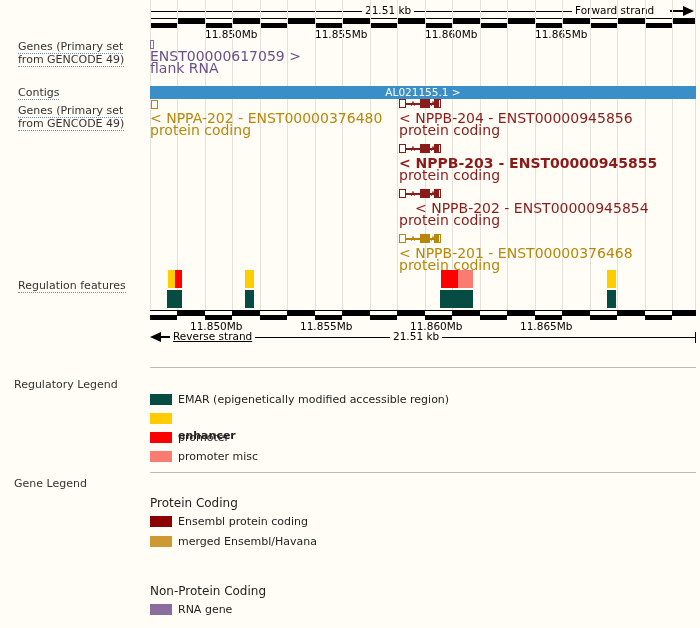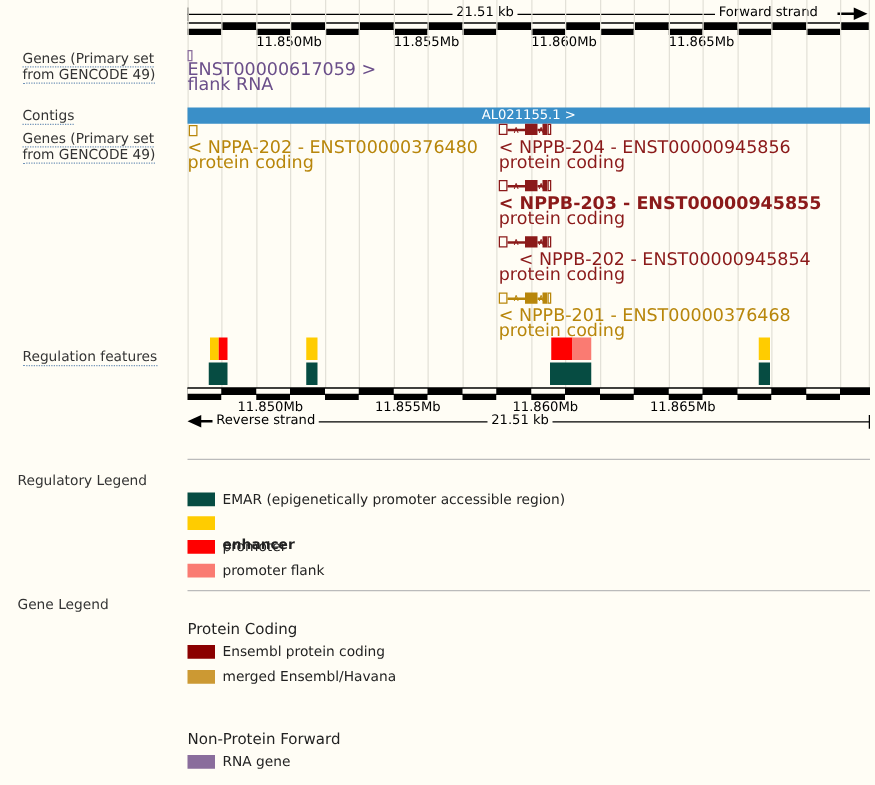--- a/index.html
+++ b/index.html
@@ -272,48 +272,48 @@
 <div class="ticklabels" style="top:320px;">
   <div class="ticklabel" style="left:40px;">11.850Mb</div>
   <div class="ticklabel" style="left:150px;">11.855Mb</div>
   <div class="ticklabel" style="left:260px;">11.860Mb</div>
   <div class="ticklabel" style="left:370px;">11.865Mb</div>
 </div>
 
 <div class="scalebar-wrap" style="top:330px;">
   <div class="arrow-l" style="left:0px;top:2px;"></div>
   <div class="arrow-stem" style="left:10px;top:6px;width:12px;"></div>
-  <div class="scale-text" style="left:20px;">Reverse strand</div>
+  <div class="scale-text" style="left:20px;text-decoration:underline;">Reverse strand</div>
   <div class="scaleline" style="left:105px;width:441px;"></div>
   <div class="scale-end" style="left:545px;"></div>
   <div class="scale-text" style="left:240px;">21.51 kb</div>
 </div>
 
 <div class="legend-rule" style="top:367px;"></div>
 <div class="plainlabel" style="left:14px;top:378px;">Regulatory Legend</div>
 
 <div class="swatch" style="left:150px;top:394px;background:#064c42;"></div>
-<div class="legend-text" style="left:178px;top:394px;">EMAR (epigenetically promoter accessible region)</div>
+<div class="legend-text" style="left:178px;top:394px;">EMAR (epigenetically modified accessible region)</div>
 
 <div class="swatch" style="left:150px;top:413px;background:#ffcc00;"></div>
 <div class="legend-text" style="left:178px;top:430px;font-weight:bold;">enhancer</div>
 
 <div class="swatch" style="left:150px;top:432px;background:#ff0000;"></div>
 <div class="legend-text" style="left:178px;top:432px;">promoter</div>
 
 <div class="swatch" style="left:150px;top:451px;background:#fa7b72;"></div>
-<div class="legend-text" style="left:178px;top:451px;">promoter flank</div>
+<div class="legend-text" style="left:178px;top:451px;">promoter misc</div>
 
 <div class="legend-rule" style="top:472px;"></div>
 <div class="plainlabel" style="left:14px;top:477px;">Gene Legend</div>
 
 <div class="legend-head" style="left:150px;top:496px;">Protein Coding</div>
 
 <div class="swatch" style="left:150px;top:516px;background:#8b0000;"></div>
 <div class="legend-text" style="left:178px;top:516px;">Ensembl protein coding</div>
 
 <div class="swatch" style="left:150px;top:536px;background:#cc9933;"></div>
 <div class="legend-text" style="left:178px;top:536px;">merged Ensembl/Havana</div>
 
-<div class="legend-head" style="left:150px;top:584px;">Non-Protein Forward</div>
+<div class="legend-head" style="left:150px;top:584px;">Non-Protein Coding</div>
 
 <div class="swatch" style="left:150px;top:604px;background:#8a6d9c;"></div>
 <div class="legend-text" style="left:178px;top:604px;">RNA gene</div>
 
 </body></html>

